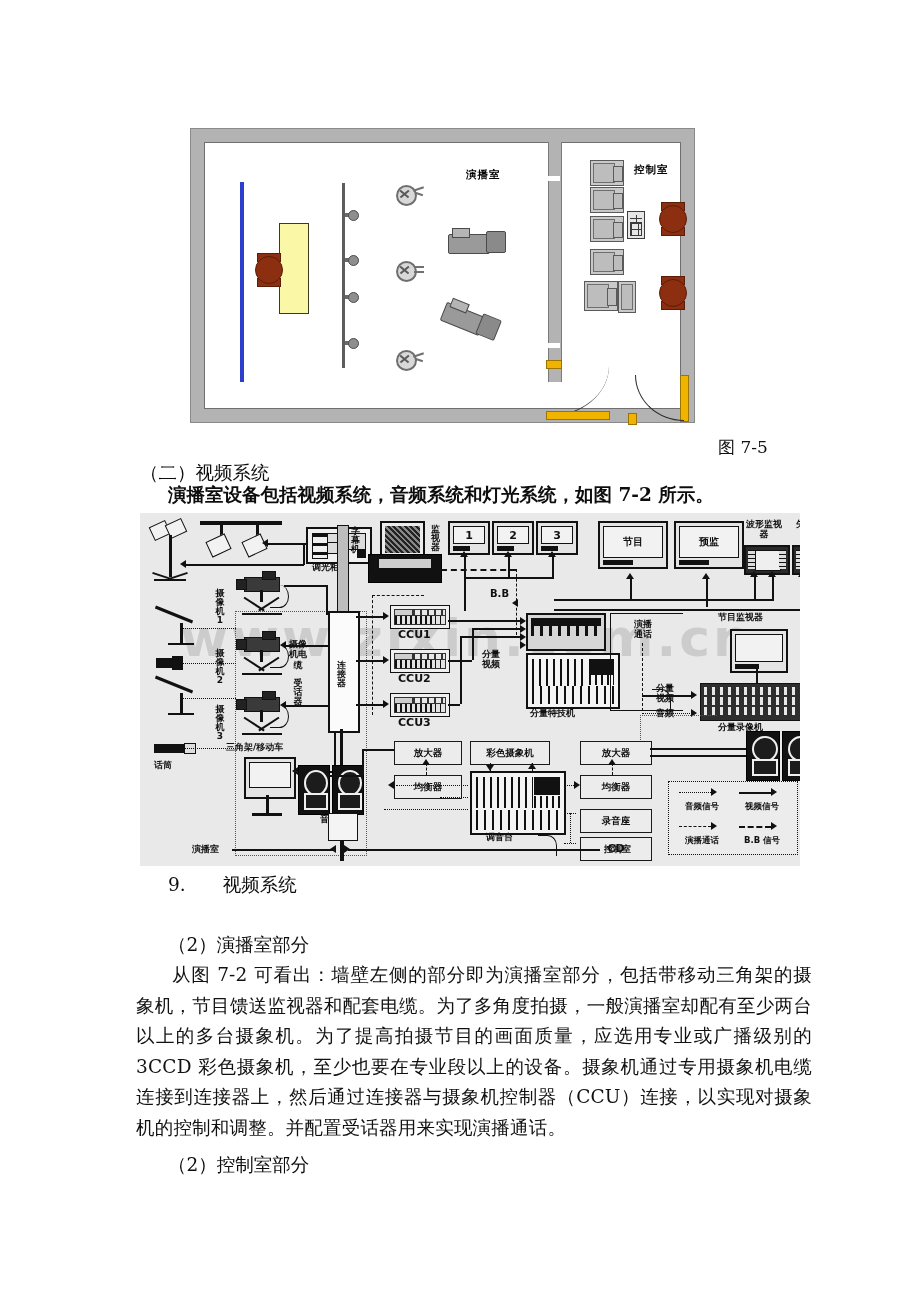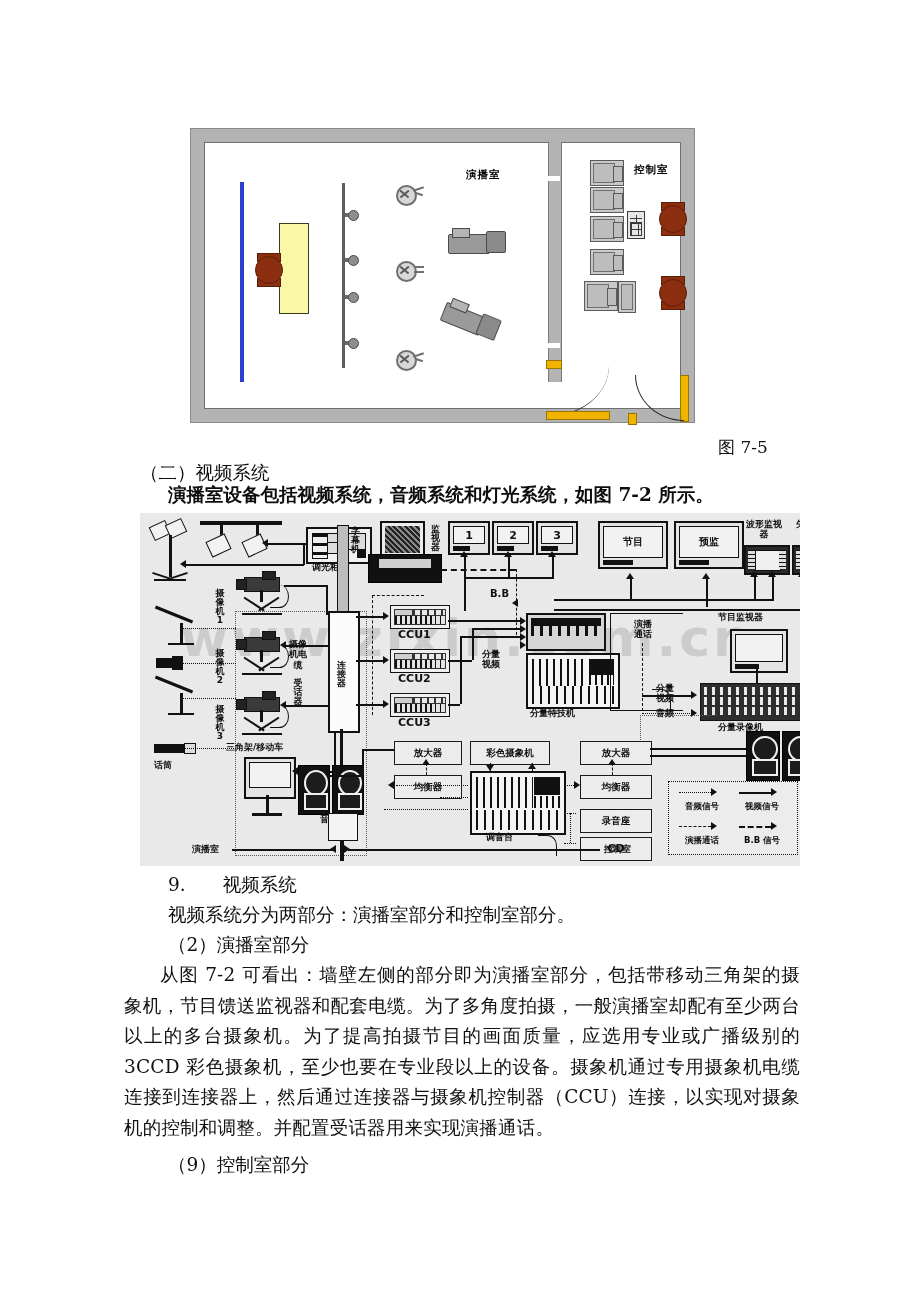--- a/index.html
+++ b/index.html
@@ -47,21 +47,21 @@
   .keypad .cross-h{position:absolute;left:15%;top:22%;width:70%;height:1.5px;background:#3a3a3a;}
   .door{position:absolute;background:#f0b400;border:1px solid #9c7400;}
   .swing{position:absolute;border:1.6px solid #2b2b2b;border-radius:50%;}
   .gapline{position:absolute;background:#ffffff;}
 
   
   .caption{position:absolute;font-family:"DejaVu Serif","Liberation Serif",serif;font-size:17px;}
 
   
   .txt{position:absolute;font-family:"DejaVu Serif","Liberation Serif",serif;font-size:18.5px;line-height:30px;color:#0d0d0d;}
-  .txtblock{position:absolute;left:124px;width:676px;font-size:18.5px;line-height:30.5px;letter-spacing:0.2px;text-align:justify;}
+  .txtblock{position:absolute;left:136px;width:676px;font-size:18.5px;line-height:30.5px;letter-spacing:0.2px;text-align:justify;}
 
   
   #fig2{position:absolute;left:140px;top:513px;width:660px;height:353px;background:#e9e9e9;overflow:hidden;}
   #fig2 .wm{position:absolute;left:40px;top:95px;font-family:"DejaVu Sans","Liberation Sans",sans-serif;
     font-size:52px;color:rgba(140,140,140,.30);letter-spacing:3px;white-space:nowrap;font-weight:bold;}
   .d-box{position:absolute;background:#ececec;border:1.6px solid #1a1a1a;display:flex;align-items:center;justify-content:center;
     font-family:"DejaVu Sans","Liberation Sans",sans-serif;font-size:9.5px;font-weight:bold;color:#111;text-align:center;line-height:1.05;}
   .d-lab{position:absolute;font-family:"DejaVu Sans","Liberation Sans",sans-serif;font-size:9px;font-weight:bold;color:#111;
     line-height:1.05;text-align:center;white-space:nowrap;}
   .d-mon{position:absolute;background:#e4e4e4;border:2px solid #111;}
@@ -643,18 +643,17 @@
       <div class="arr right" style="left:102px;top:6px;"></div>
       <div class="dash h" style="left:10px;top:44px;width:32px;"></div>
       <div class="arr right" style="left:42px;top:40px;"></div>
       <div class="dashdot h" style="left:70px;top:44px;width:32px;"></div>
       <div class="arr right" style="left:102px;top:40px;"></div>
     </div>
 
   </div>
 
   <div class="txt" style="left:168px;top:870px;">9.　　视频系统</div>
-  <div class="txt" style="left:168px;top:900px;">视频系统分为两部分：演播室部分和控制室部分。</div>
   <div class="txt" style="left:168px;top:930px;">（2）演播室部分</div>
   <div class="txtblock" style="top:960px;text-indent:36px;">从图 7-2 可看出：墙壁左侧的部分即为演播室部分，包括带移动三角架的摄象机，节目馈送监视器和配套电缆。为了多角度拍摄，一般演播室却配有至少两台以上的多台摄象机。为了提高拍摄节目的画面质量，应选用专业或广播级别的 3CCD 彩色摄象机，至少也要在专业段以上的设备。摄象机通过专用摄象机电缆连接到连接器上，然后通过连接器与摄象机控制器（CCU）连接，以实现对摄象机的控制和调整。并配置受话器用来实现演播通话。</div>
-  <div class="txt" style="left:168px;top:1150px;">（9）控制室部分</div>
+  <div class="txt" style="left:168px;top:1150px;">（2）控制室部分</div>
 
 </div>
 
 </body></html>

